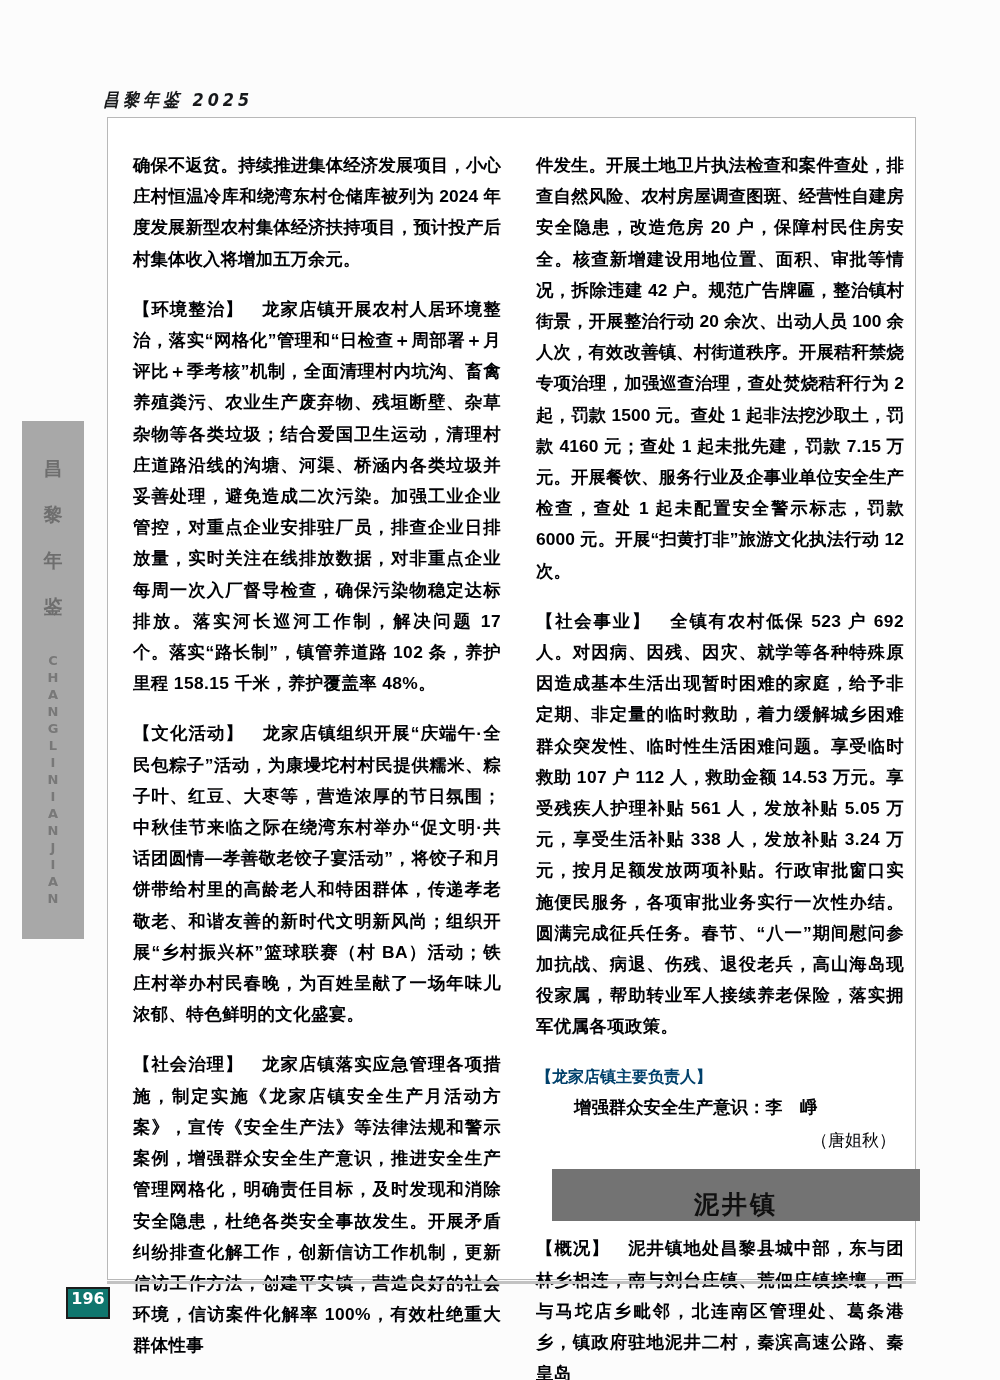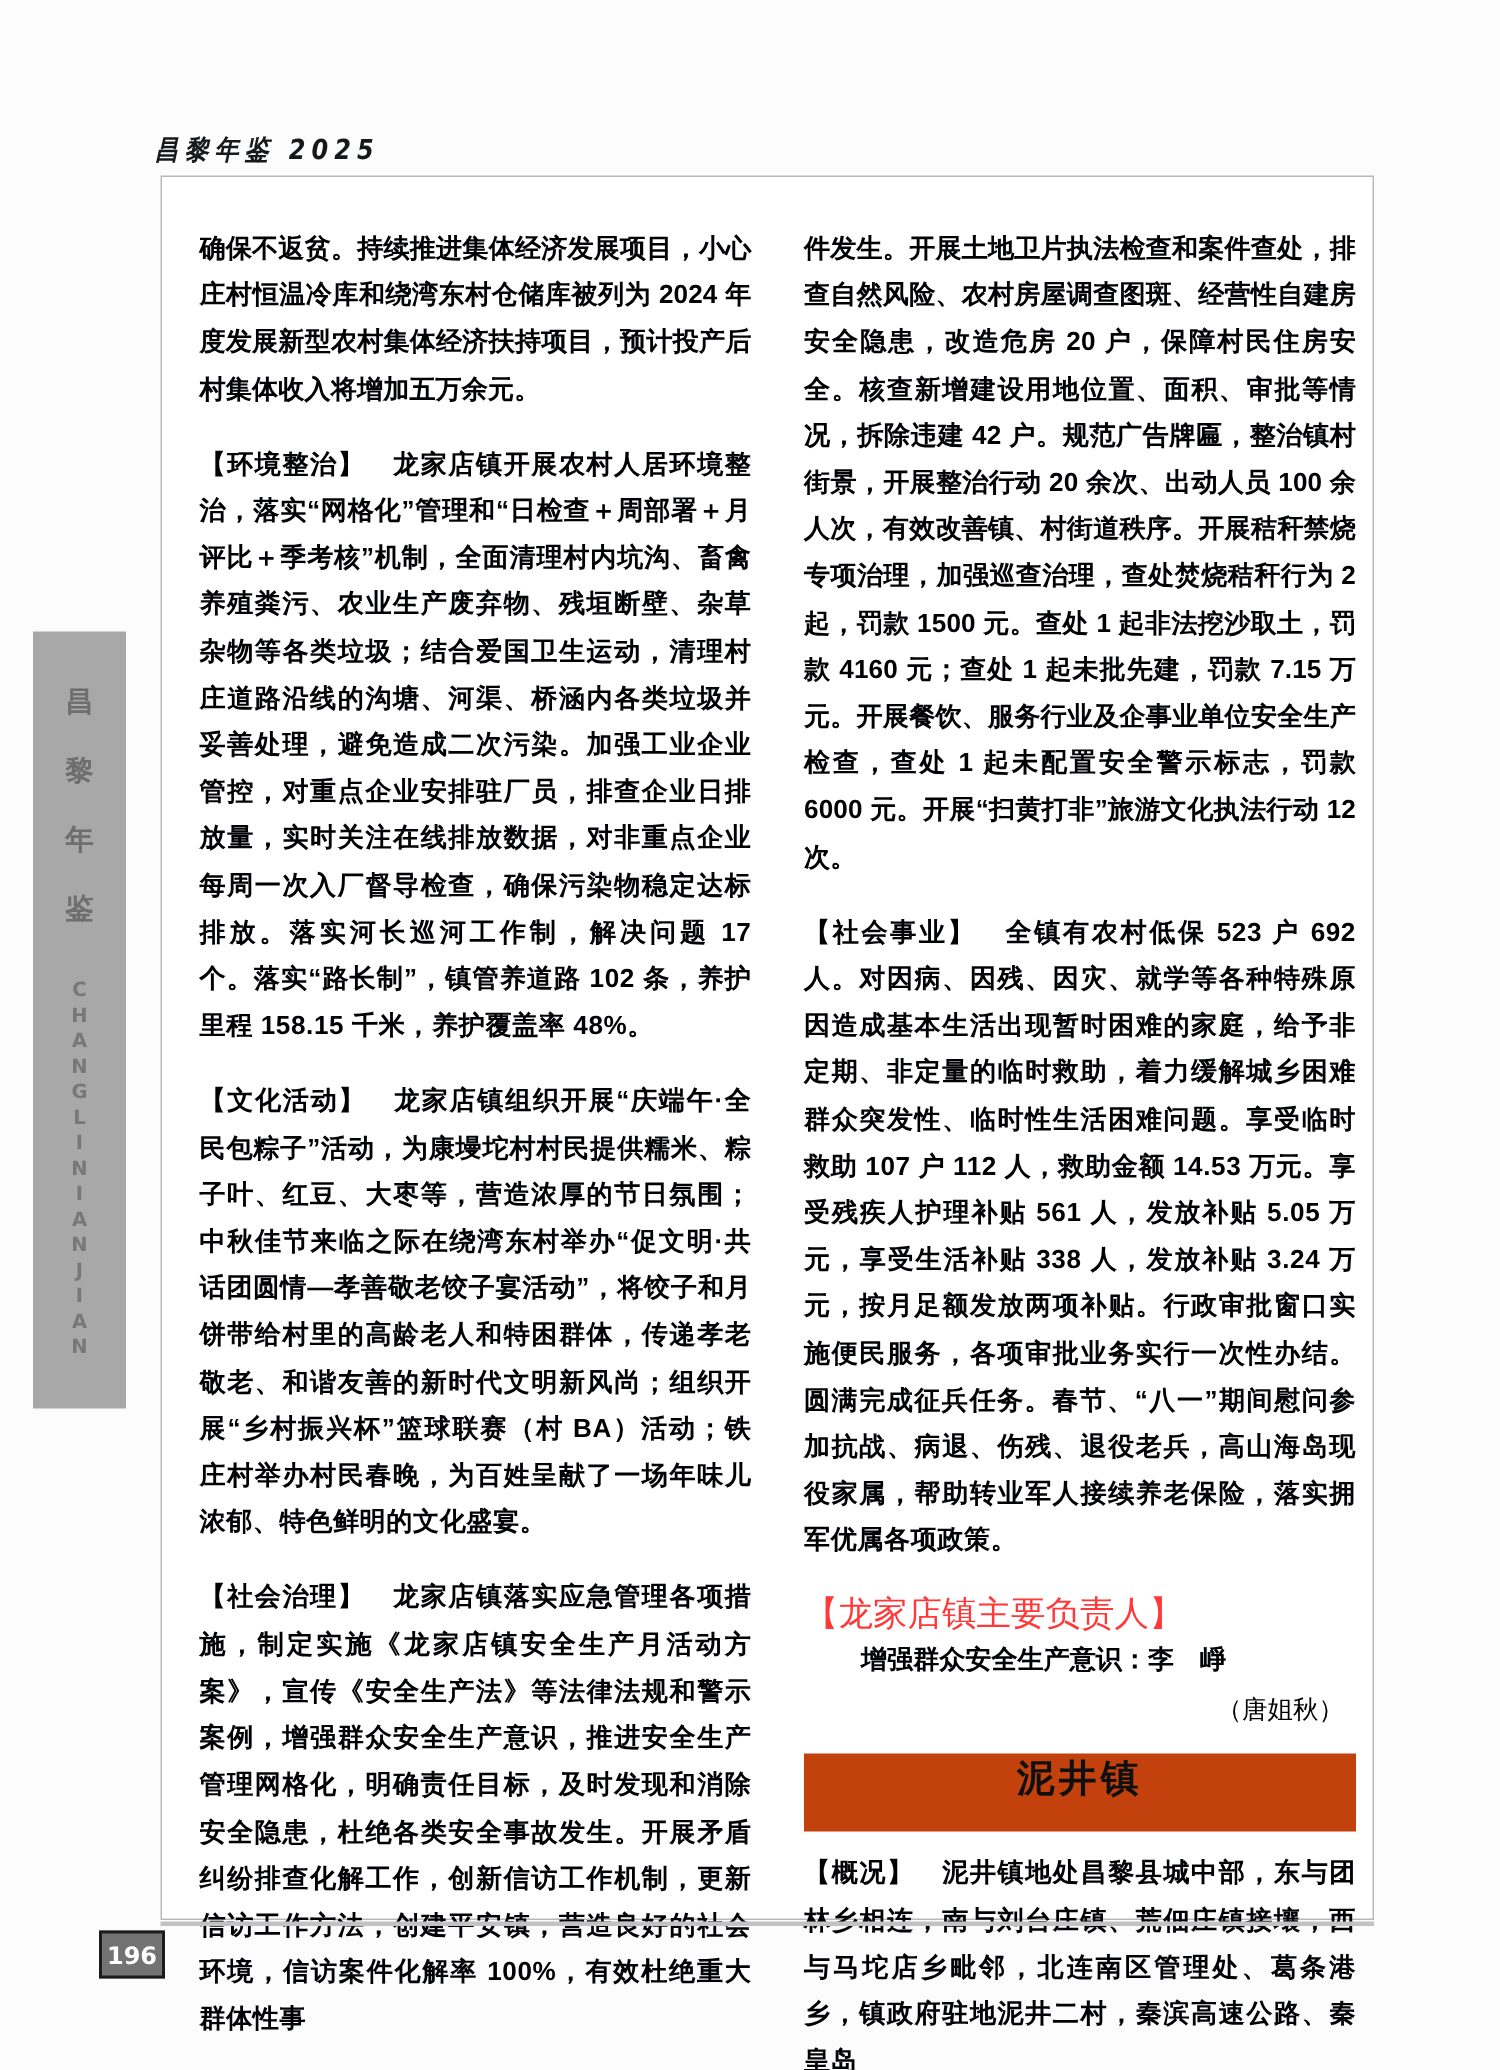--- a/index.html
+++ b/index.html
@@ -95,43 +95,43 @@
     text-justify:inter-ideograph;
     margin:0 0 14px 0;
     letter-spacing:0.1px;
     -webkit-font-smoothing:none;
     filter:contrast(1.18);
   }
   .p-gap{ margin-bottom:19px; }
   .sect-label{ letter-spacing:0.4px; }
   
   .town-band{
-    background:#c2410c;
+    background:#737373;
     height:52px;
     display:flex;
-    align-items:flex-start;
+    align-items:flex-end;
     justify-content:center;
-    margin:13px 0 12px 0;
+    margin:13px 0 12px 16px;
     width:100%;
     box-sizing:border-box;
   }
   .town-band-title{
     font-family:"DejaVu Sans","Liberation Sans",sans-serif;
     font-weight:bold;
     font-size:25px;
     color:#101010;
     letter-spacing:3px;
   }
   
   .leaders-head{
     font-family:"DejaVu Sans","Liberation Sans",sans-serif;
-    font-weight:normal;
-    font-size:23px;
-    line-height:31.2px;
-    color:#ef4444;
+    font-weight:bold;
+    font-size:16px;
+    line-height:31.2px;
+    color:#0c4a6e;
     margin:18px 0 0 0;
     filter:contrast(1.18);
   }
   .leader-line{
     font-family:"DejaVu Sans","Liberation Sans",sans-serif;
     font-weight:bold;
     font-size:17.4px;
     line-height:31.2px;
     color:#111417;
     margin:0;
@@ -147,24 +147,23 @@
     margin:2px 0 0 0;
     text-align:right;
     padding-right:8px;
     filter:contrast(1.18);
   }
   
   .folio{
     position:absolute;
     left:66px;top:1287px;
     width:44px;height:32px;
-    background:#737373;
+    background:#0f766e;
     border:2px solid #1c1c1c;
     display:flex;
-    align-items:center;
     justify-content:center;
     box-sizing:border-box;
   }
   .folio-num{
     font-family:"DejaVu Sans","Liberation Sans",sans-serif;
     font-weight:bold;
     font-size:16px;
     color:#ffffff;
   }
   .footer-rule{

